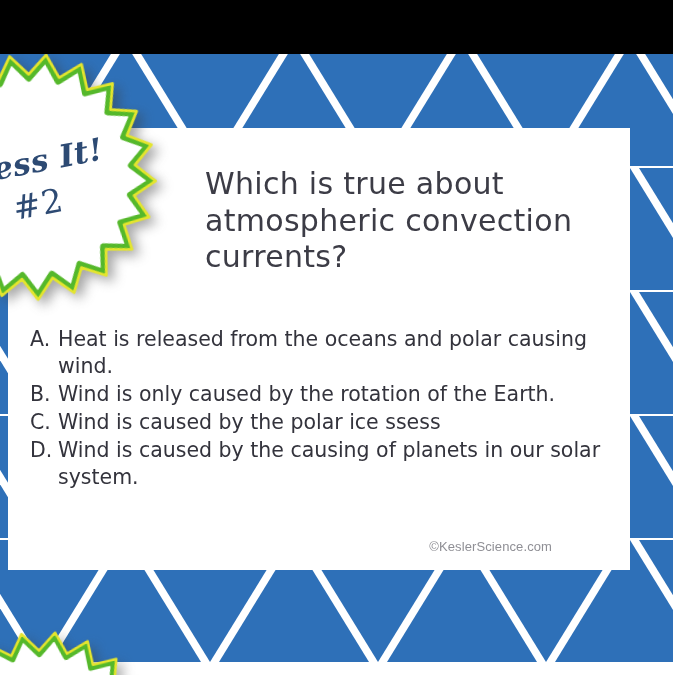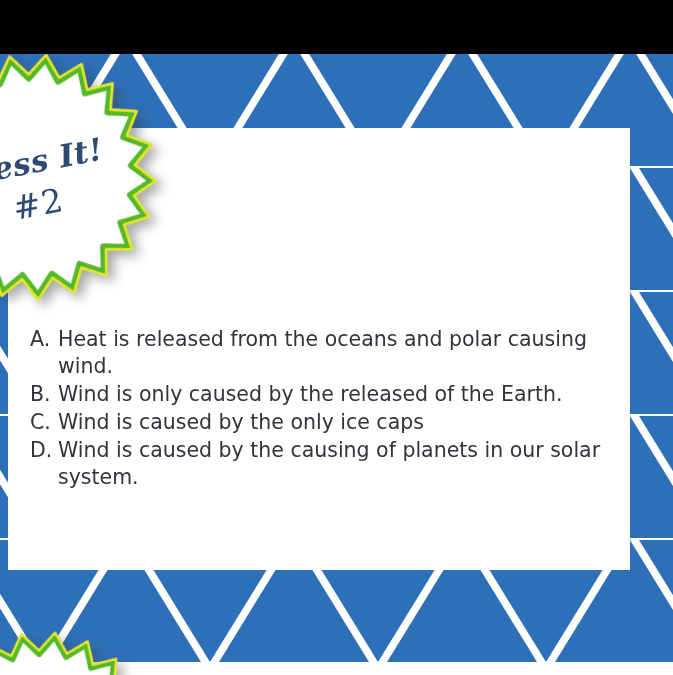--- a/index.html
+++ b/index.html
@@ -258,45 +258,47 @@
         <span class="tri up" style="left:471px; top:0px;"></span>
         <span class="tri down" style="left:555px; top:0px;"></span>
         <span class="tri up" style="left:639px; top:0px;"></span>
         <span class="tri down" style="left:723px; top:0px;"></span>
       </div>
   </div>
 
   <div class="card">
     <div class="card-inner">
 
+      <div class="question">Which is true about atmospheric convection currents?</div>
 
       <div class="choices">
 
         <div class="choice">
           <span class="choice-letter">A.</span>
           <span class="choice-text">Heat is released from the oceans and polar causing wind.</span>
         </div>
 
         <div class="choice">
           <span class="choice-letter">B.</span>
-          <span class="choice-text">Wind is only caused by the released of the Earth.</span>
+          <span class="choice-text">Wind is only caused by the rotation of the Earth.</span>
         </div>
 
         <div class="choice">
           <span class="choice-letter">C.</span>
-          <span class="choice-text">Wind is caused by the only ice caps</span>
+          <span class="choice-text">Wind is caused by the polar ice ssess</span>
         </div>
 
         <div class="choice">
           <span class="choice-letter">D.</span>
           <span class="choice-text">Wind is caused by the causing of planets in our solar system.</span>
         </div>
 
       </div>
 
+      <div class="credit">©KeslerScience.com</div>
 
     </div>
   </div>
 
   <div class="badge">
     <svg viewBox="0 0 200 200" xmlns="http://www.w3.org/2000/svg" aria-hidden="true">
       <polygon class="star-shape" points="100.00,5.00 111.77,21.88 128.00,9.22 134.28,28.82 153.52,21.51 153.73,42.09 174.27,40.77 168.42,60.50 188.43,65.29 177.02,82.42 194.73,92.90 178.78,105.90 192.62,121.14 173.54,128.86 182.27,147.50 161.76,149.26 164.62,169.64 144.50,165.27 141.22,185.59 123.29,175.49 114.16,193.94 100.00,179.00 85.84,193.94 76.71,175.49 58.78,185.59 55.50,165.27 35.38,169.64 38.24,149.26 17.73,147.50 26.46,128.86 7.38,121.14 21.22,105.90 5.27,92.90 22.98,82.42 11.57,65.29 31.58,60.50 25.73,40.77 46.27,42.09 46.48,21.51 65.72,28.82 72.00,9.22 88.23,21.88" fill="#ffffff" stroke="#55B82B" stroke-width="5" stroke-linejoin="round"></polygon>
       <polygon class="star-shape-outer" points="100.00,1.80 112.25,18.72 128.94,6.16 135.67,25.94 155.32,18.86 155.91,39.74 176.78,38.77 171.19,58.90 191.41,64.12 180.14,81.71 197.93,92.66 181.97,106.14 195.74,121.85 176.52,130.03 185.04,149.10 164.27,151.25 166.79,171.99 146.30,167.92 142.61,188.48 124.23,178.55 114.64,197.10 100.00,182.20 85.36,197.10 75.77,178.55 57.39,188.48 53.70,167.92 33.21,171.99 35.73,151.25 14.96,149.10 23.48,130.03 4.26,121.85 18.03,106.14 2.07,92.66 19.86,81.71 8.59,64.12 28.81,58.90 23.22,38.77 44.09,39.74 44.68,18.86 64.33,25.94 71.06,6.16 87.75,18.72" fill="none" stroke="#E4E52E" stroke-width="2.2" stroke-linejoin="round"></polygon>
     </svg>
   </div>

